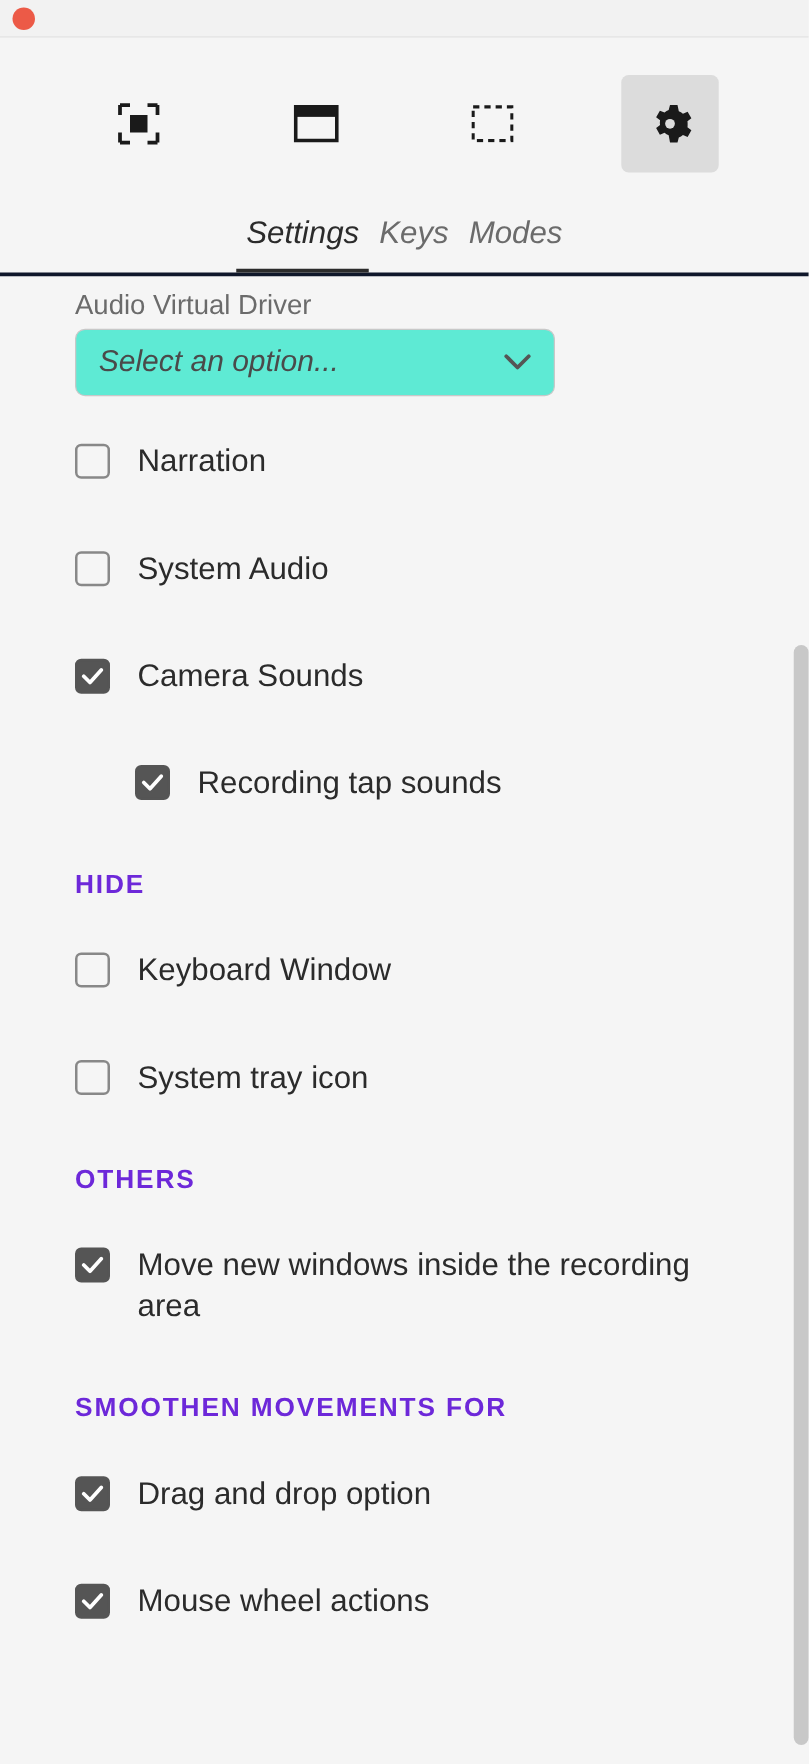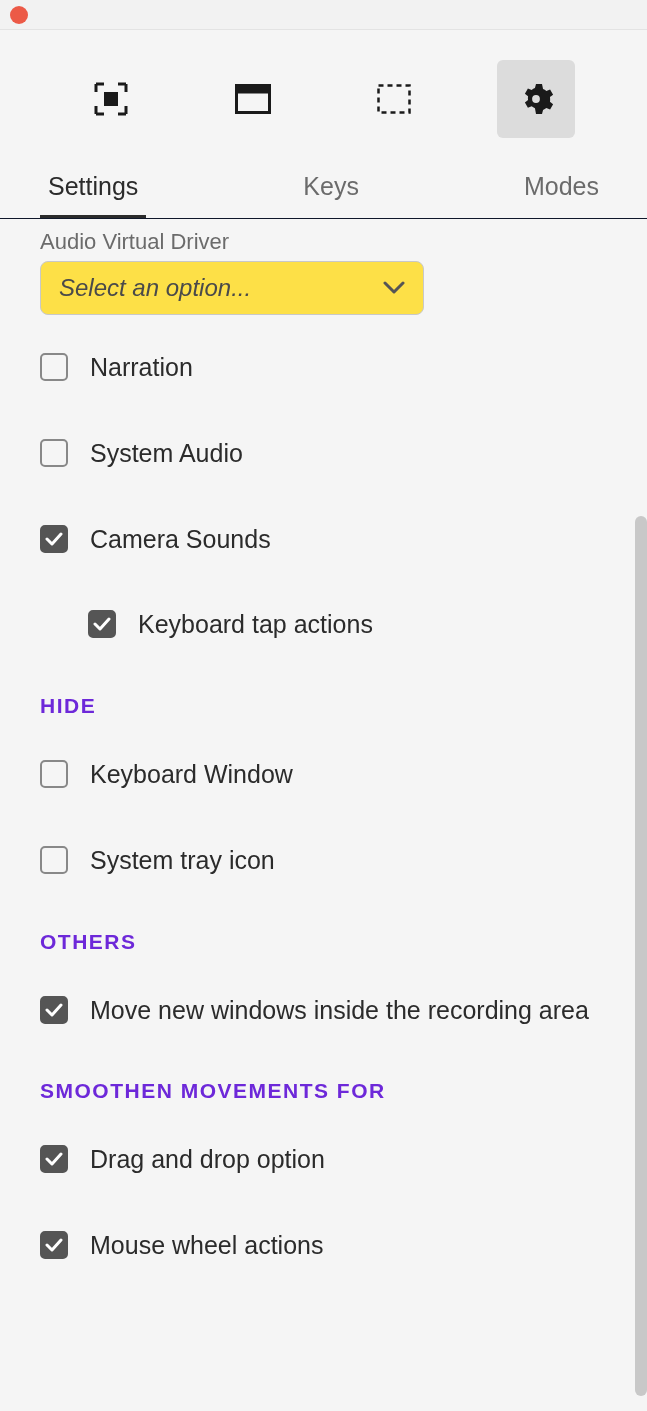--- a/index.html
+++ b/index.html
@@ -39,53 +39,54 @@
       align-items: center;
       justify-content: center;
       border-radius: 6px;
       cursor: pointer;
     }
     .tool-btn.active {
       background: #dcdcdc;
     }
     .tabs {
       display: flex;
-      justify-content: space-between;
+      justify-content: center;
       padding: 0 40px;
-      border-bottom: 1px solid #0f172a;
+      border-bottom: 3px solid #0f172a;
+      font-style: italic;
     }
     .tab {
       font-size: 25px;
       padding: 14px 8px;
       cursor: pointer;
       color: #6b6b6b;
     }
     .tab.active {
       color: #2b2b2b;
       border-bottom: 3px solid #2b2b2b;
     }
     .content {
-      padding: 10px 40px 20px 40px;
+      padding: 10px 40px 20px 60px;
       height: calc(100% - 250px);
       overflow-y: auto;
     }
     .field-label {
       font-size: 22px;
       color: #6b6b6b;
       margin-bottom: 6px;
     }
     .dropdown {
       width: 384px;
       border: 1px solid #c8c8c8;
       border-radius: 8px;
       padding: 12px 18px;
       display: flex;
       align-items: center;
       justify-content: space-between;
-      background: #fde047;
+      background: #5eead4;
       cursor: pointer;
       margin-bottom: 36px;
     }
     .dropdown-text {
       font-size: 24px;
       font-style: italic;
       color: #4a4a4a;
     }
     .row {
       display: flex;
@@ -211,21 +212,21 @@
     <span class="opt-label">Camera Sounds</span>
   </div>
 
 
   <div class="row indent">
     <div class="checkbox checked">
       <svg width="18" height="14" viewBox="0 0 18 14">
           <path d="M2 7 L7 12 L16 2" stroke="#fff" stroke-width="3" fill="none" stroke-linecap="round" stroke-linejoin="round"></path>
         </svg>
     </div>
-    <span class="opt-label">Keyboard tap actions</span>
+    <span class="opt-label">Recording tap sounds</span>
   </div>
 
   <div class="section-header">HIDE</div>
 
   <div class="row">
     <div class="checkbox">
       
     </div>
     <span class="opt-label">Keyboard Window</span>
   </div>

